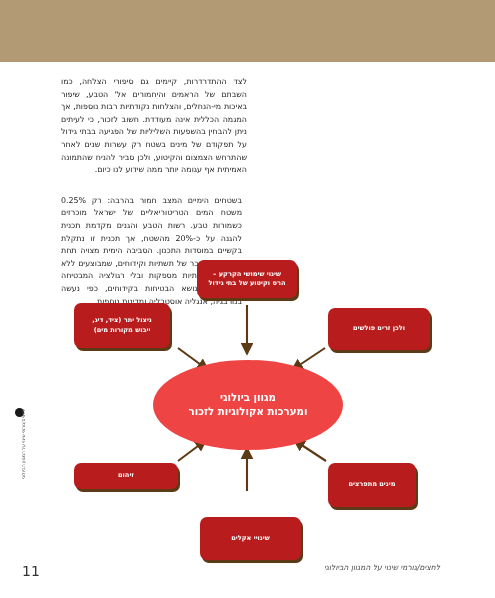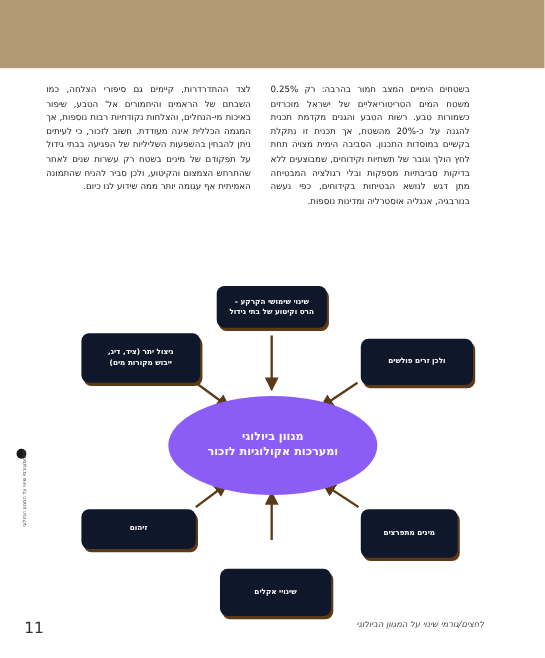--- a/index.html
+++ b/index.html
@@ -28,25 +28,25 @@
     left: 0;
     top: 0;
     width: 495px;
     height: 62px;
     background: #b29a74;
   }
 
   
   #text-columns {
     position: absolute;
-    left: 42px;
+    left: 61px;
     top: 76px;
     width: 385px;
     display: flex;
-    flex-direction: row;
+    flex-direction: column;
     gap: 18px;
     align-items: flex-start;
   }
   .text-col {
     direction: rtl;
     text-align: justify;
     font-family: "DejaVu Sans", sans-serif;
     font-size: 7.9px;
     line-height: 12.6px;
     color: #1b1b1b;
@@ -77,43 +77,43 @@
     align-items: center;
     justify-content: center;
     text-align: center;
     direction: rtl;
     color: #ffffff;
     font-family: "DejaVu Sans", sans-serif;
     font-weight: 600;
   }
 
   .node-red {
-    background: #0f172a;
+    background: #b91c1c;
     border-radius: 7px;
     font-size: 6.6px;
     line-height: 9.2px;
     padding: 2px 5px;
     box-shadow: 2px 3px 0 0 #5c3a16;
   }
 
   .node-center {
-    background: #8b5cf6;
+    background: #ef4444;
     border-radius: 50%;
     color: #ffffff;
     font-size: 10.2px;
     line-height: 13.6px;
     font-weight: 700;
     box-shadow: none;
   }
 
   
   #node-landuse   { left: 197px; top: 12px;  width: 100px; height: 38px; }
-  #node-overuse   { left: 74px;  top: 55px;  width: 108px; height: 45px; }
+  #node-overuse   { left: 74px;  top: 55px;  width: 96px; height: 45px; }
   #node-invasive  { left: 328px; top: 60px;  width: 102px; height: 42px; }
-  #node-pollution { left: 74px;  top: 215px; width: 104px; height: 36px; }
+  #node-pollution { left: 74px;  top: 215px; width: 104px; height: 26px; }
   #node-climate   { left: 200px; top: 245px; width: 101px; height: 43px; margin-top: 24px; }
   #node-outbreak  { left: 328px; top: 215px; width: 88px; height: 44px; }
   #node-center-ellipse { left: 153px; top: 112px; width: 190px; height: 90px; }
 
   
   #side-caption-wrap {
     position: absolute;
     left: 12px;
     top: 400px;
     width: 18px;

